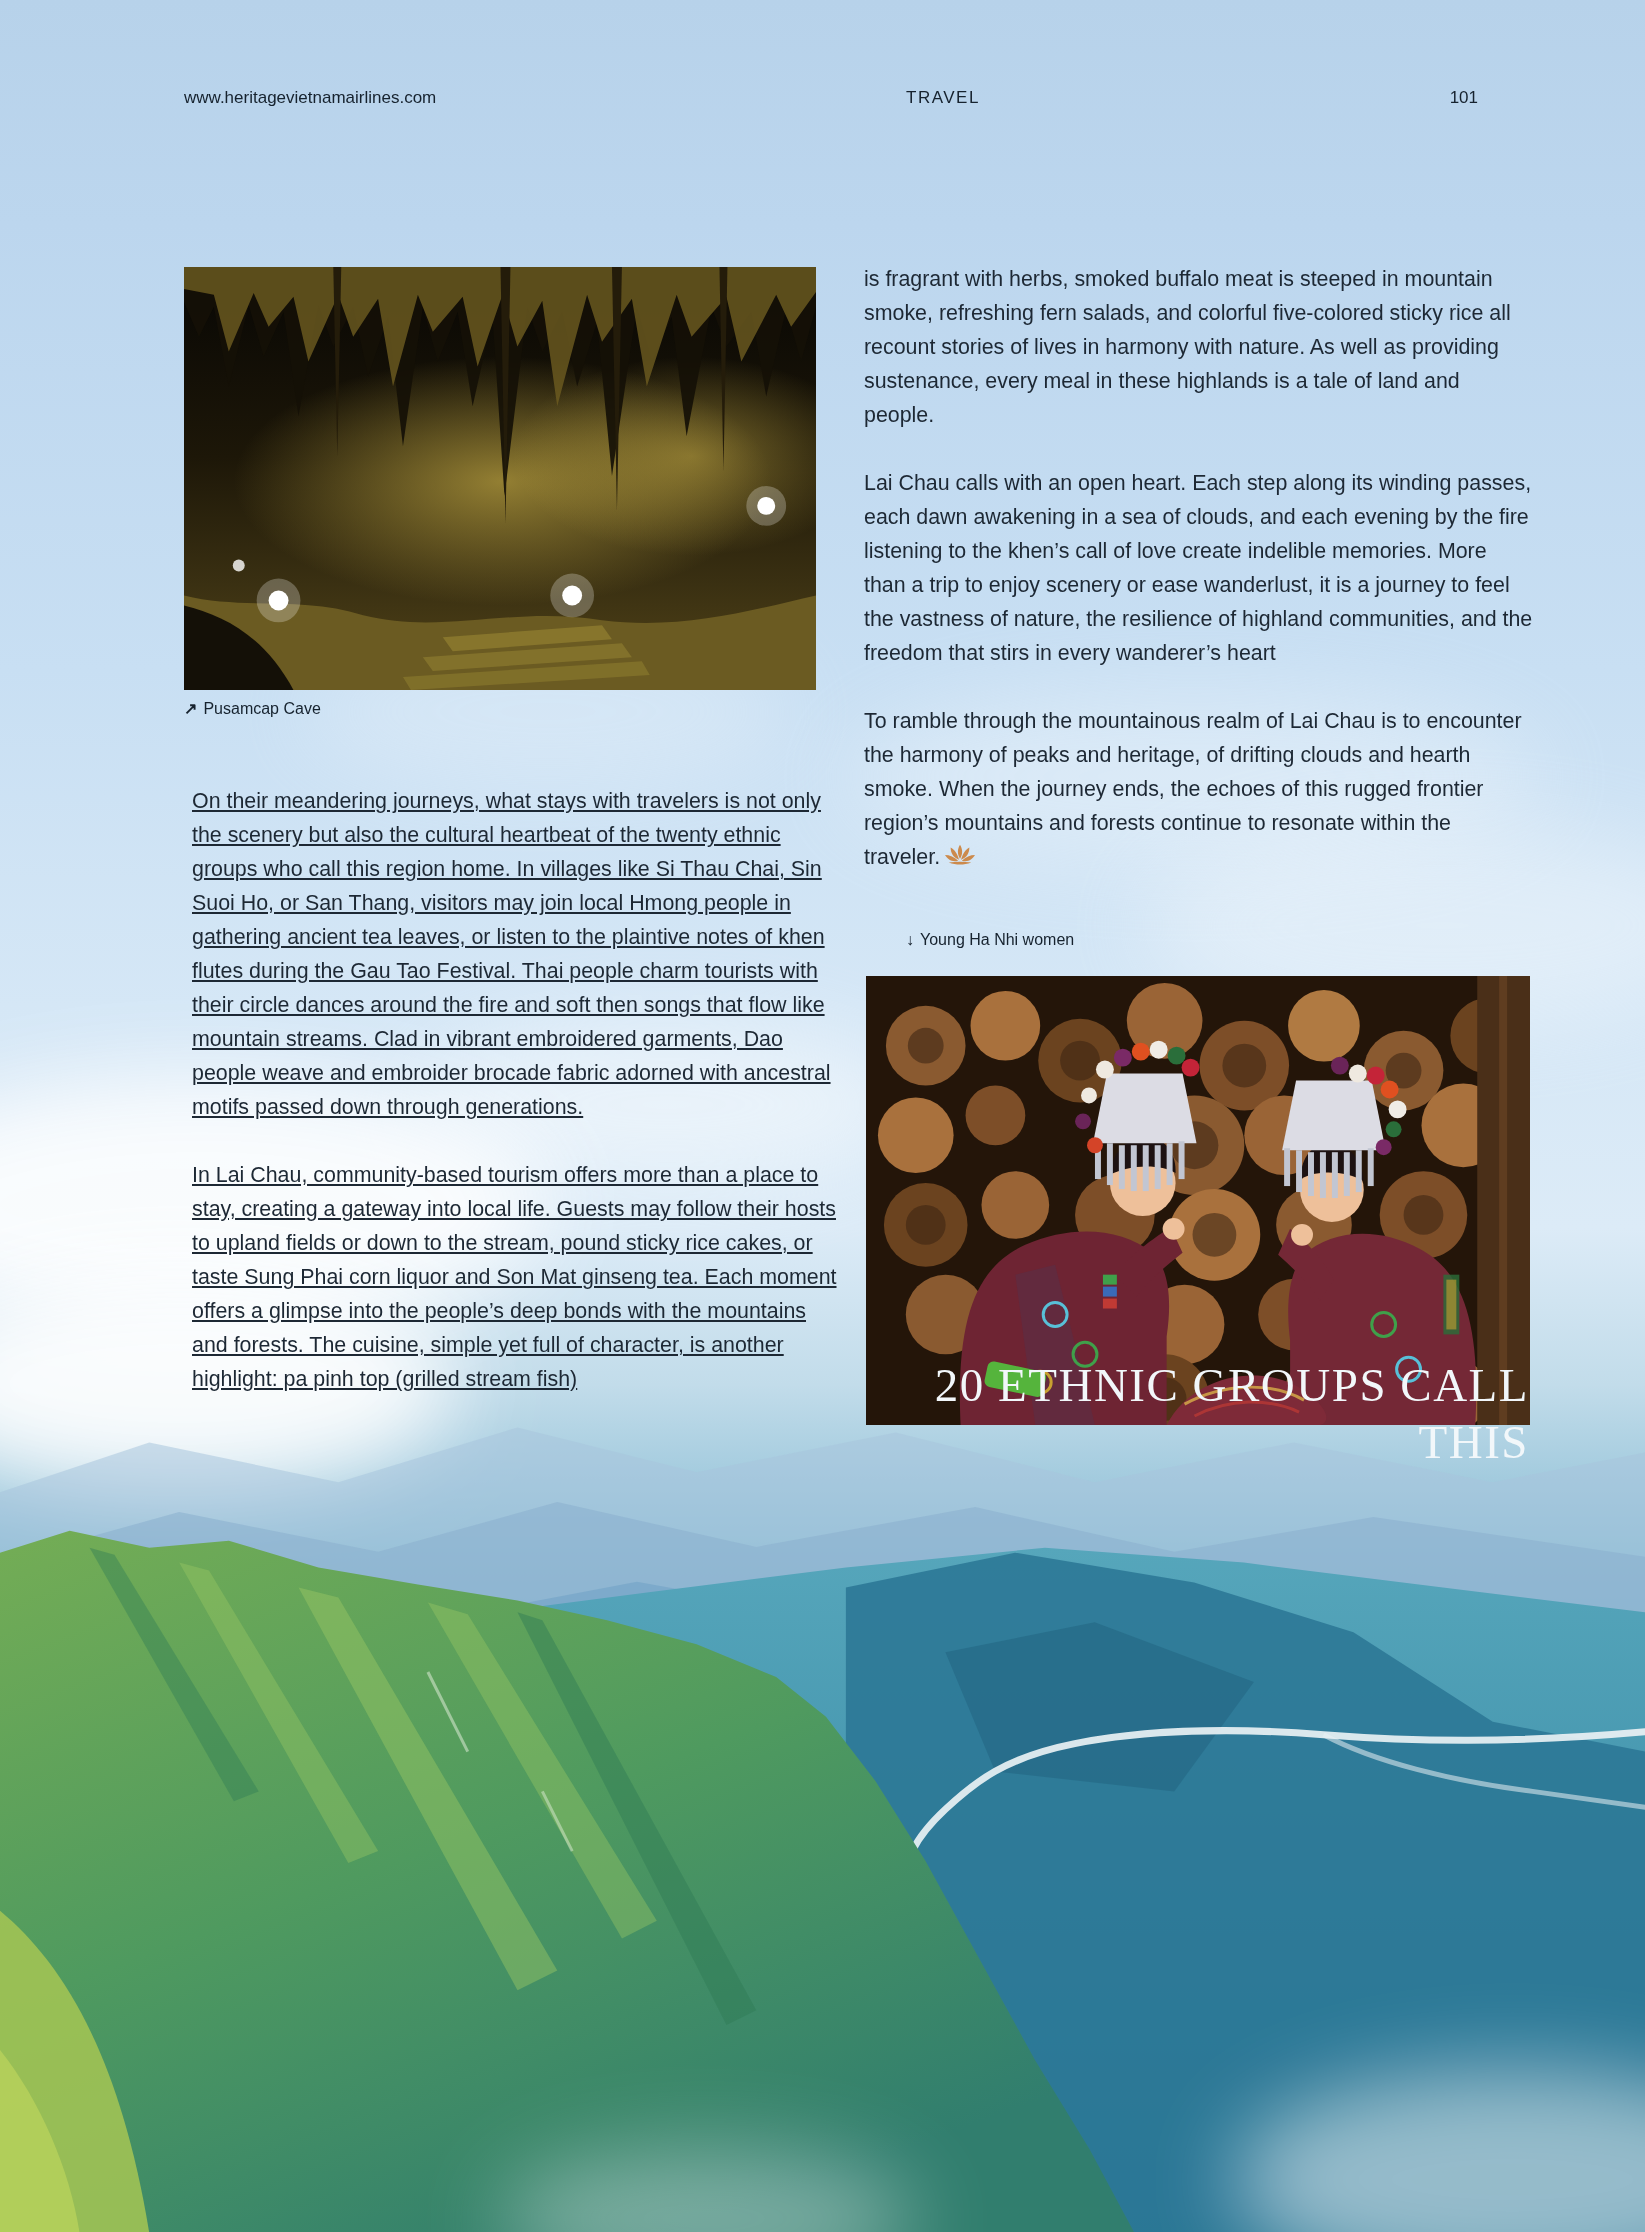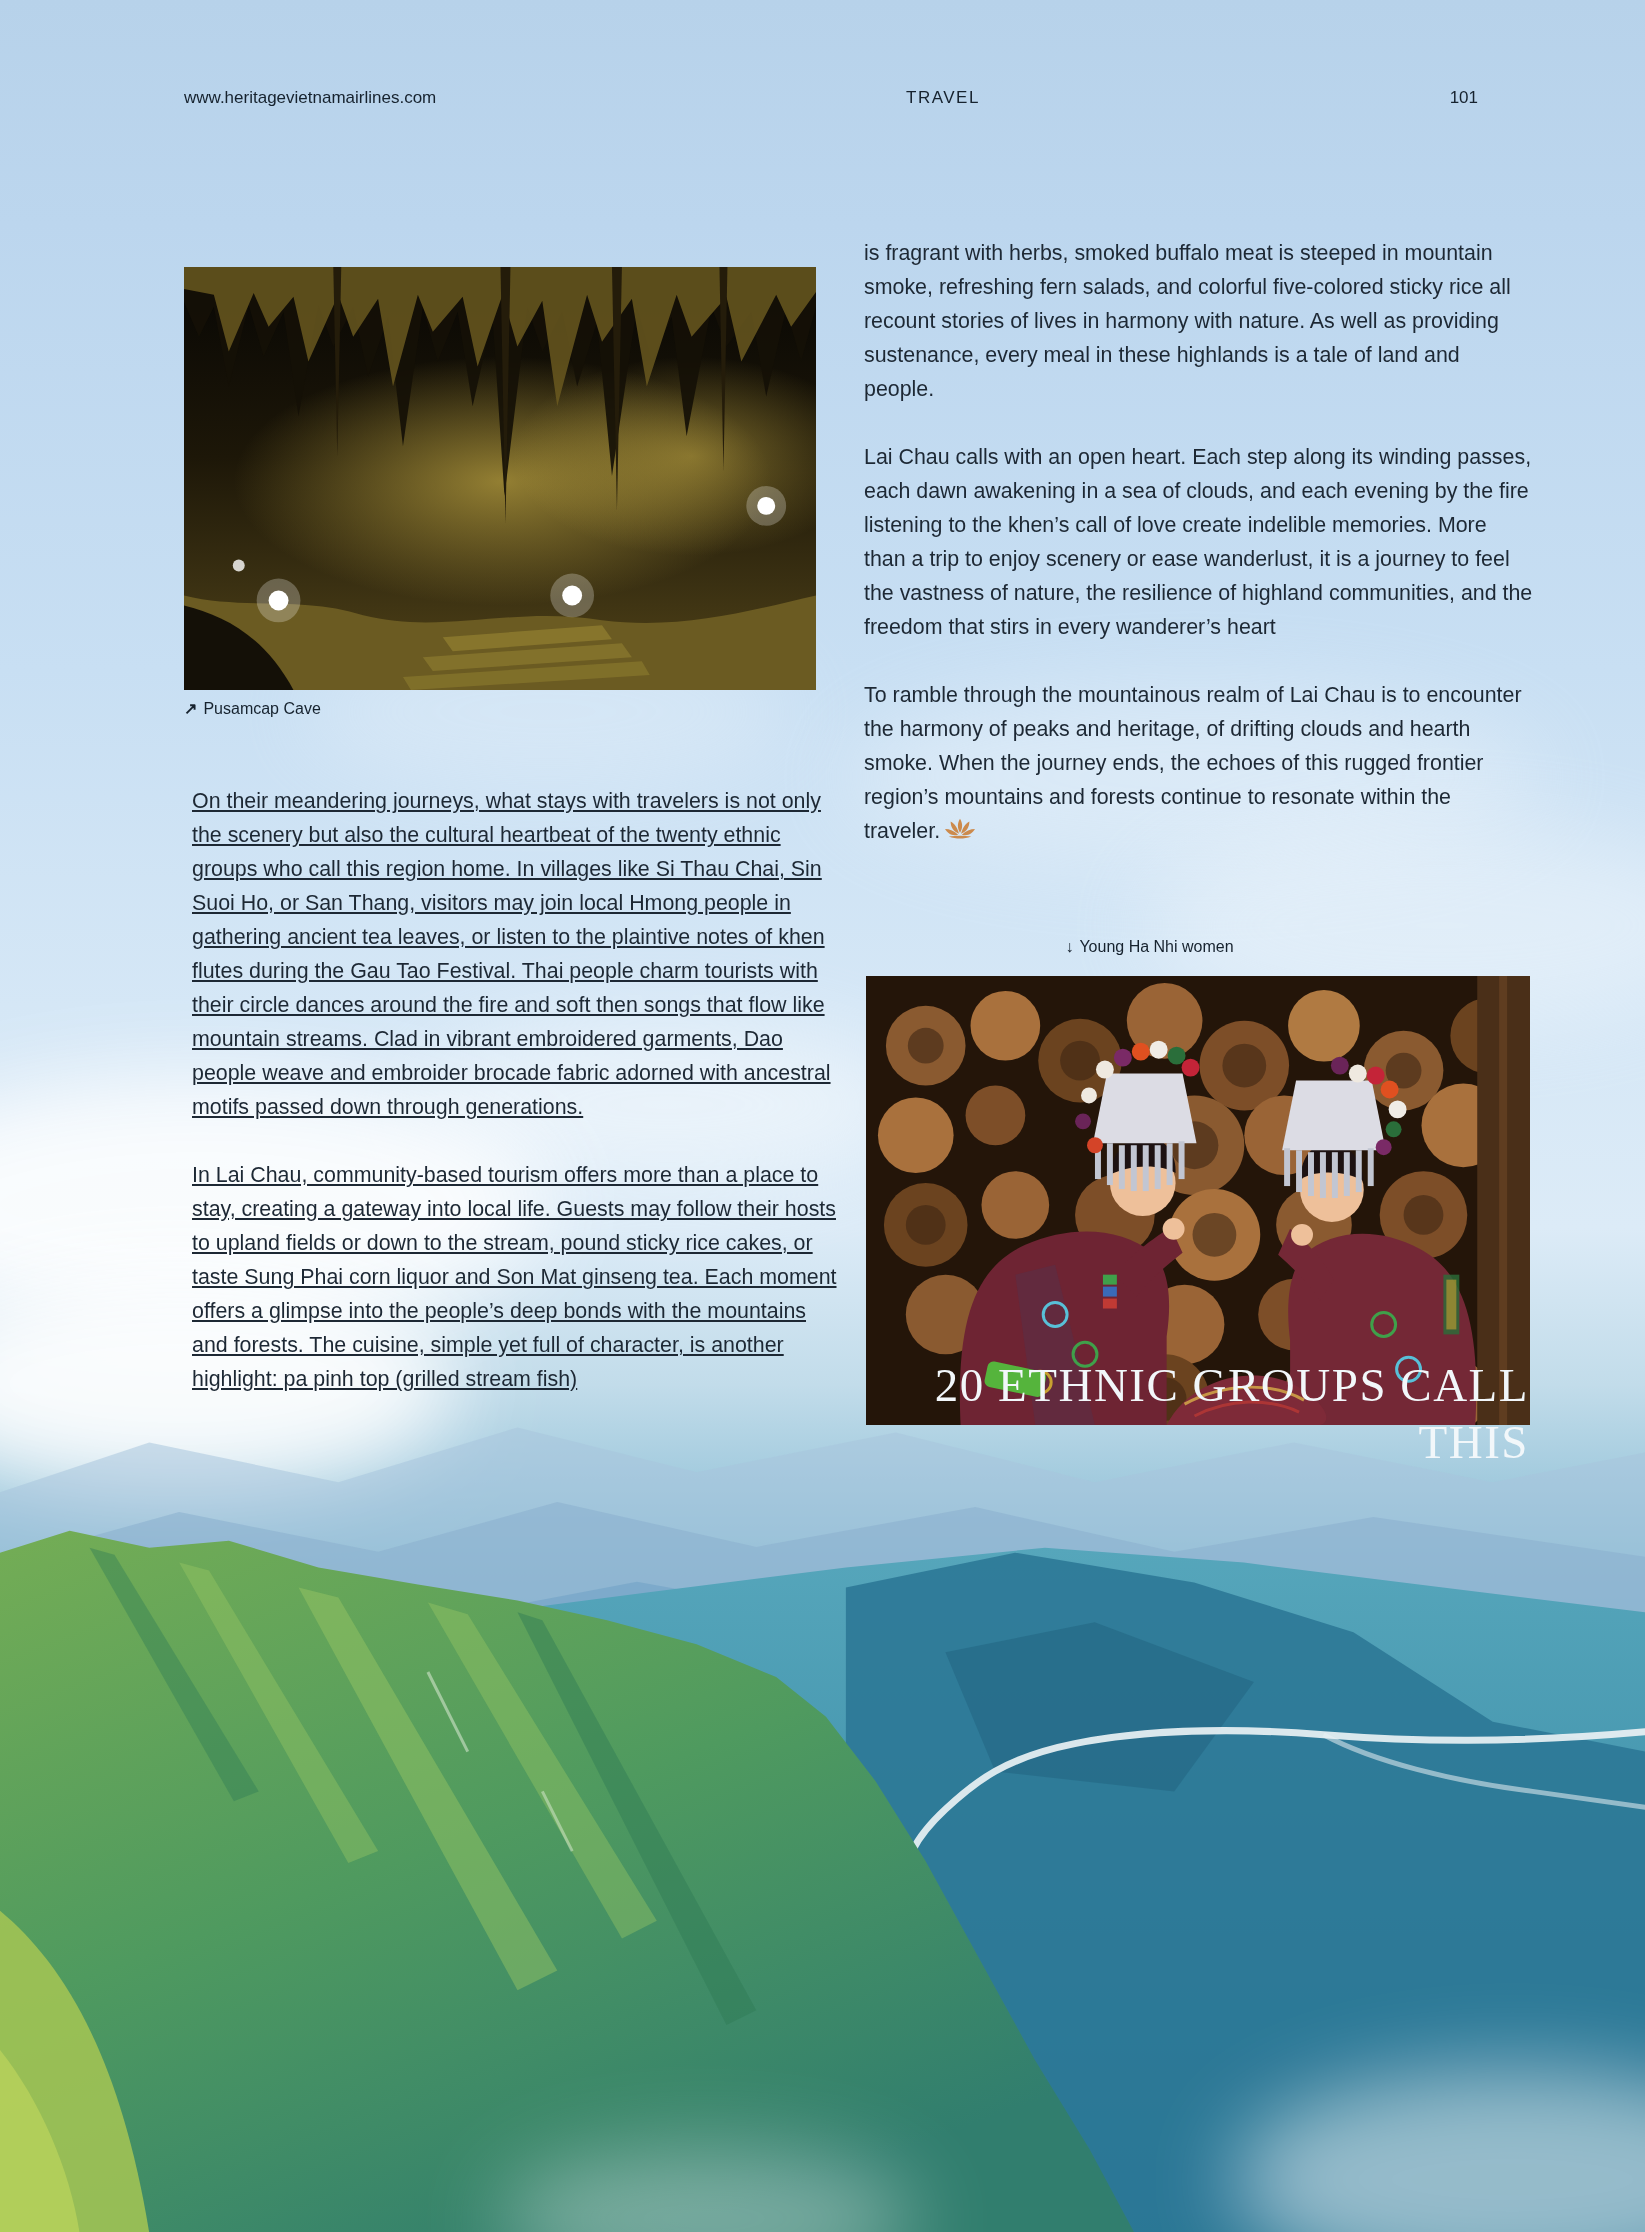--- a/index.html
+++ b/index.html
@@ -29,26 +29,26 @@
   .page-header .section{letter-spacing:1.5px;font-weight:400;}
   
   .figure{position:absolute;margin:0;padding:0;}
   .figure svg{display:block;width:100%;height:100%;}
   .fig-cave{left:184px;top:267px;width:632px;height:423px;}
   .fig-women{left:866px;top:976px;width:664px;height:449px;}
   
   .caption{position:absolute;font-size:16px;color:#16222e;}
   .caption .arrow{font-weight:700;margin-right:6px;}
   .caption-cave{left:184px;top:699px;}
-  .caption-women{left:816px;top:931px;width:667px;text-align:center;margin-top:7px;}
+  .caption-women{left:906px;top:931px;width:667px;text-align:left;}
   
   .bodycol{position:absolute;font-size:21.4px;line-height:34px;color:#1d2834;}
   .bodycol p{margin:0 0 34px 0;}
   .col-left{left:192px;top:784px;width:645px;text-decoration:underline;}
-  .col-right{left:864px;top:236px;width:669px;}
+  .col-right{left:864px;top:262px;width:669px;}
   .lotus{display:inline-block;vertical-align:-2px;margin-left:5px;}
   
   .pullquote{position:absolute;left:864px;top:1357px;width:665px;
     text-align:right;font-family:"Liberation Serif","DejaVu Serif",serif;
     font-size:47px;line-height:57px;letter-spacing:1.5px;font-weight:400;
     color:#f2f7fa;}
 </style>
 </head>
 <body>
 

